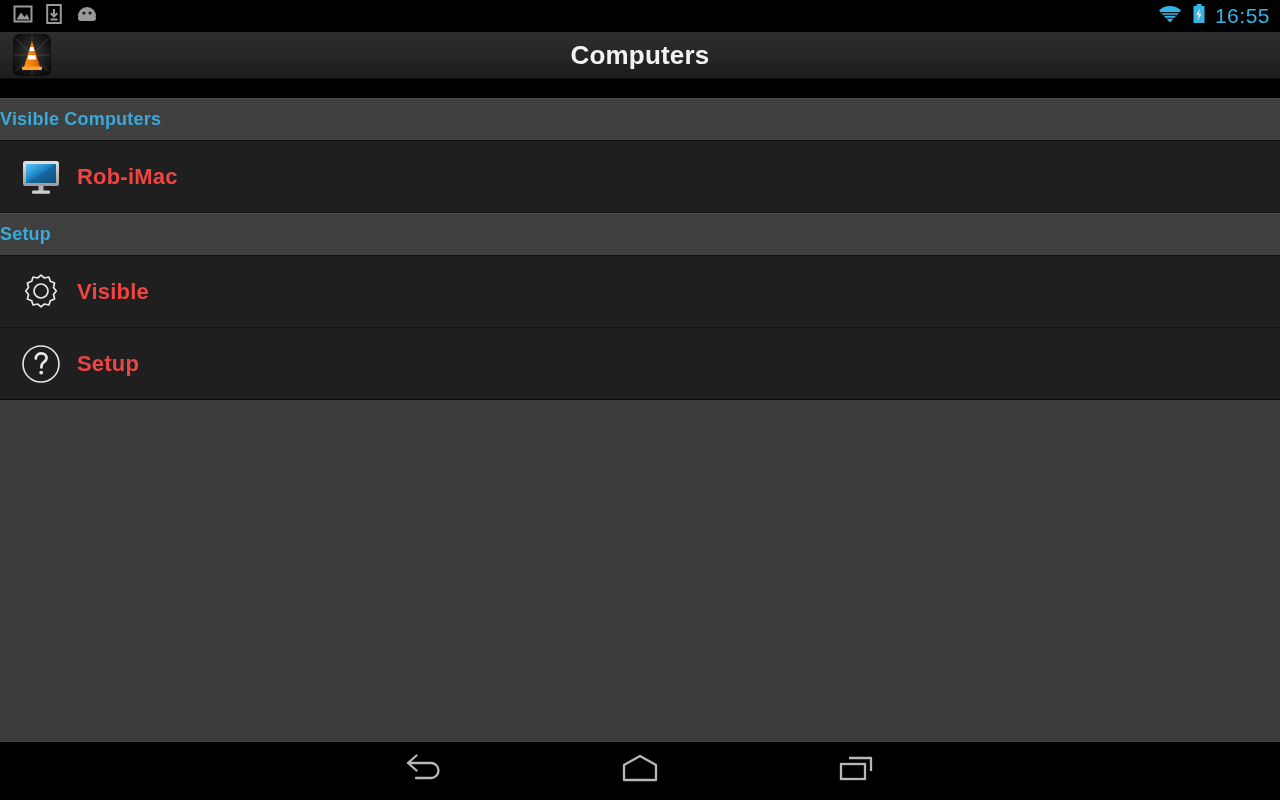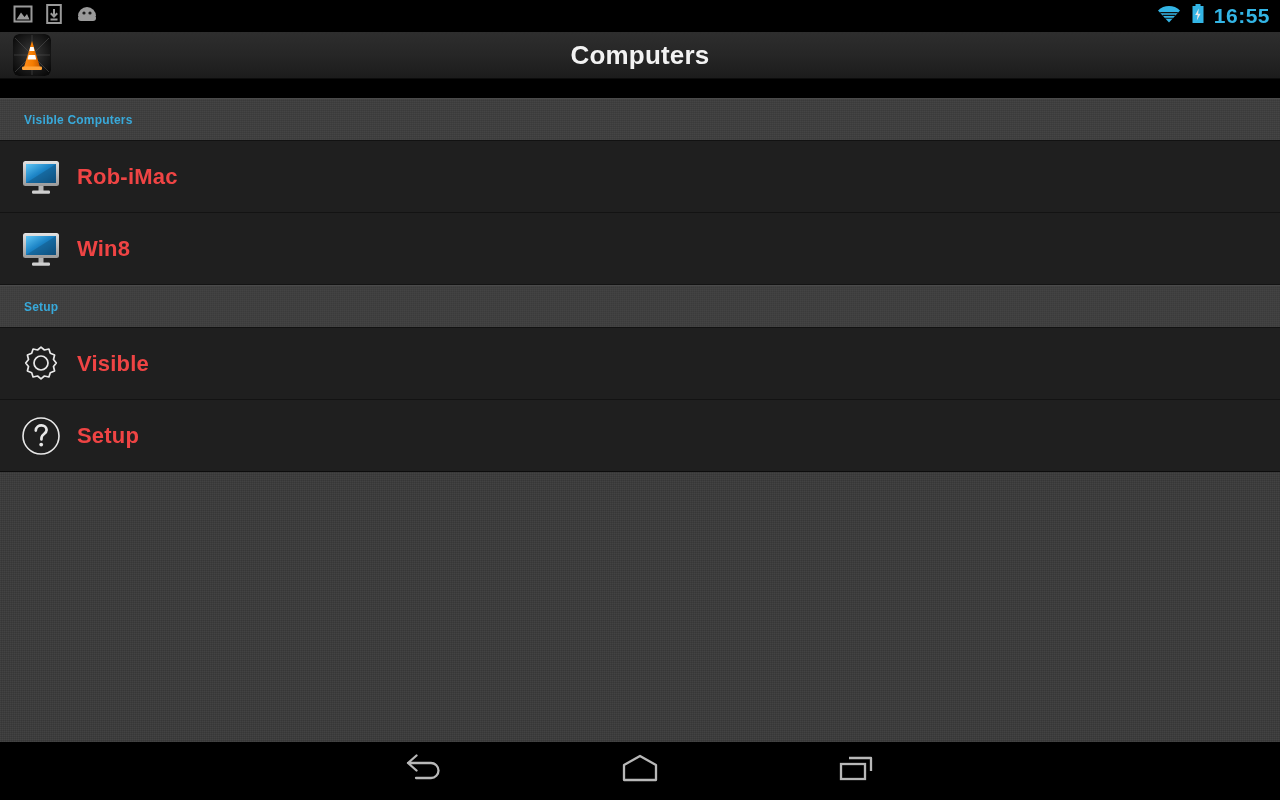--- a/index.html
+++ b/index.html
@@ -21,21 +21,20 @@
 
   
   .status-bar {
     position: absolute;
     top: 0; left: 0;
     width: 1280px;
     height: 32px;
     background: #000;
     display: flex;
     align-items: center;
-    font-weight: bold;
   }
   .status-left {
     display: flex;
     align-items: center;
     gap: 12px;
     padding-left: 12px;
   }
   .status-right {
     position: absolute;
     right: 10px;
@@ -111,23 +110,22 @@
     background-image:
       repeating-linear-gradient(0deg, rgba(255,255,255,0.02) 0px, rgba(255,255,255,0.02) 1px, rgba(0,0,0,0.025) 1px, rgba(0,0,0,0.025) 2px),
       repeating-linear-gradient(90deg, rgba(255,255,255,0.02) 0px, rgba(255,255,255,0.02) 1px, rgba(0,0,0,0.025) 1px, rgba(0,0,0,0.025) 2px);
     border-top: 1px solid #4a4a4a;
     border-bottom: 1px solid #121212;
     display: flex;
     align-items: center;
   }
   .section-header-label {
     color: #38a9da;
-    font-size: 12px;
+    font-size: 18px;
     font-weight: bold;
-    padding-left: 24px;
     letter-spacing: 0.2px;
   }
 
   .list-row {
     position: relative;
     width: 1280px;
     height: 72px;
     background: #1f1f1f;
     border-bottom: 1px solid #131313;
     display: flex;
@@ -272,32 +270,20 @@
           <rect x="1" y="2" width="36" height="25" rx="2.5" fill="url(#bez)"></rect>
           <rect x="4" y="5" width="30" height="19" fill="url(#scr)"></rect>
           <path d="M4 24 L34 5 L34 24 Z" fill="#12537f" opacity="0.45"></path>
           <rect x="16.5" y="27" width="5" height="5" fill="#b3b3b3"></rect>
           <rect x="10" y="31.5" width="18" height="3.2" rx="1.2" fill="#cfcfcf"></rect>
         </svg>
       </span>
       <span class="row-label">Rob-iMac</span>
     </div>
 
-    <div class="list-row">
-      <span class="row-icon">
-        <svg width="38" height="36" viewBox="0 0 38 36">
-          <rect x="1" y="2" width="36" height="25" rx="2.5" fill="url(#bez)"></rect>
-          <rect x="4" y="5" width="30" height="19" fill="url(#scr)"></rect>
-          <path d="M4 24 L34 5 L34 24 Z" fill="#12537f" opacity="0.45"></path>
-          <rect x="16.5" y="27" width="5" height="5" fill="#b3b3b3"></rect>
-          <rect x="10" y="31.5" width="18" height="3.2" rx="1.2" fill="#cfcfcf"></rect>
-        </svg>
-      </span>
-      <span class="row-label">Win8</span>
-    </div>
 
     <div class="section-header">
       <span class="section-header-label">Setup</span>
     </div>
 
 
     <div class="list-row">
       <span class="row-icon">
         <svg width="40" height="40" viewBox="0 0 40 40">
           <g fill="none" stroke="#e8e8e8" stroke-width="1.7" stroke-linejoin="round">

